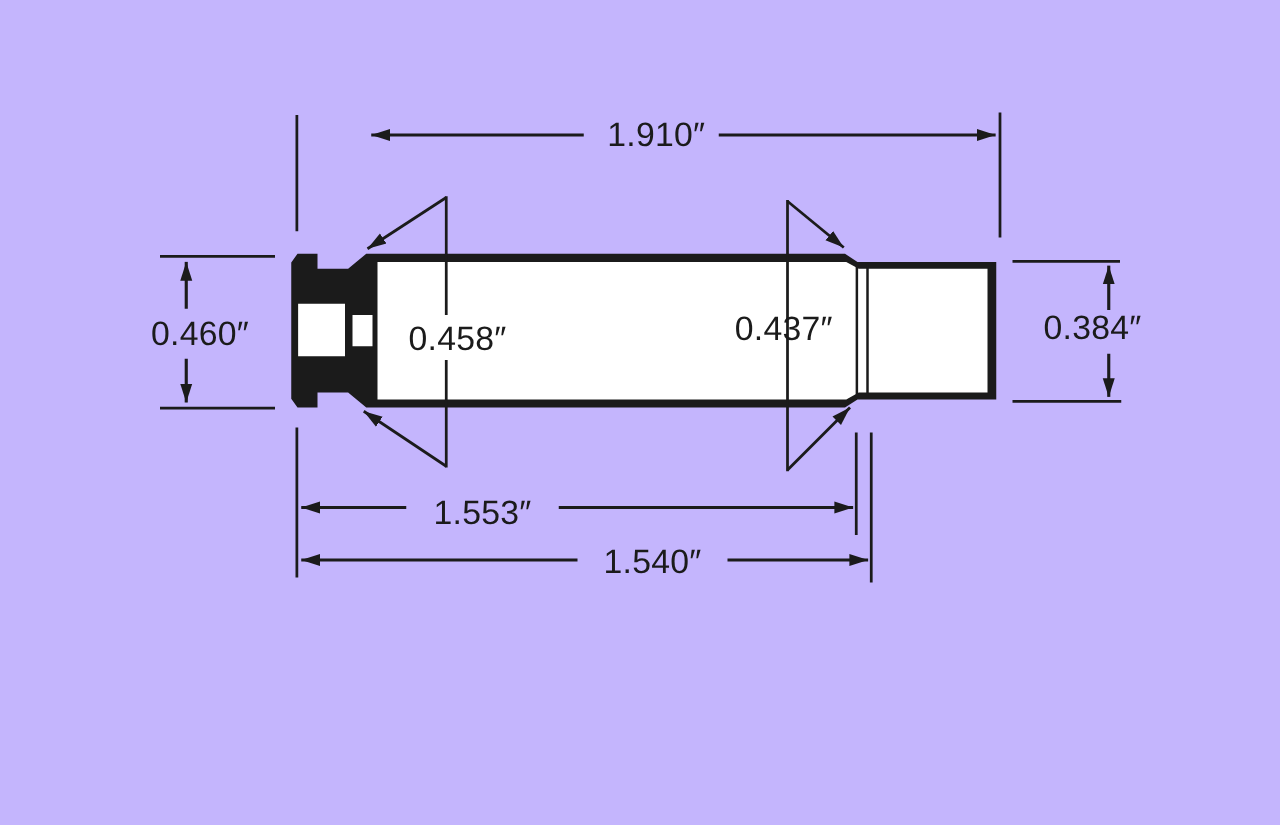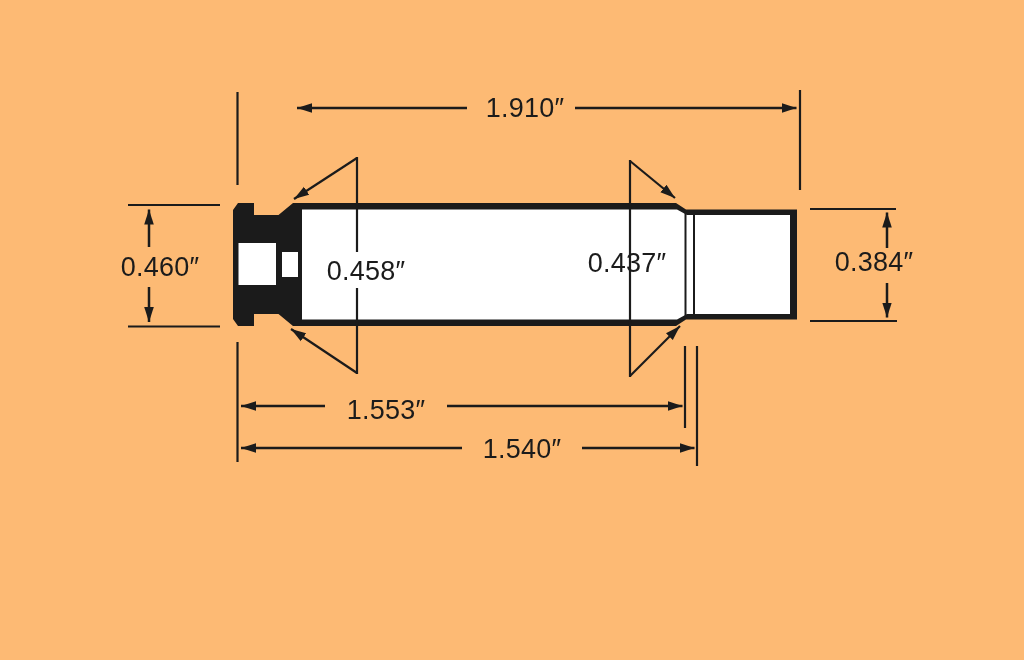--- a/index.html
+++ b/index.html
@@ -1,20 +1,20 @@
 <!DOCTYPE html>
 <html><head>
 <meta charset="utf-8">
 <style>
   html, body { margin: 0; padding: 0; background: #ffffff; }
   .stage {
     position: relative;
     width: 1024px;
     height: 660px;
-    background: #fdba74;
+    background: #c4b5fd;
     font-family: "Liberation Sans", sans-serif;
     overflow: hidden;
   }
   svg { display: block; }
   .dim-text {
     font-family: "Liberation Sans", sans-serif;
     font-size: 27px;
     fill: #1b1b1b;
     letter-spacing: 0.2px;
   }

